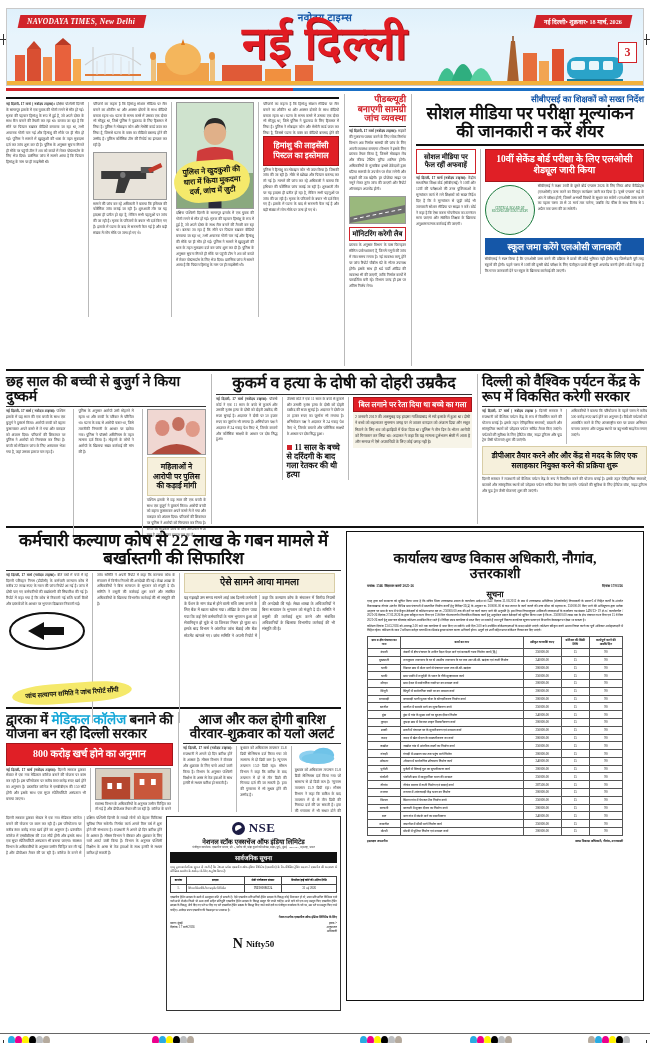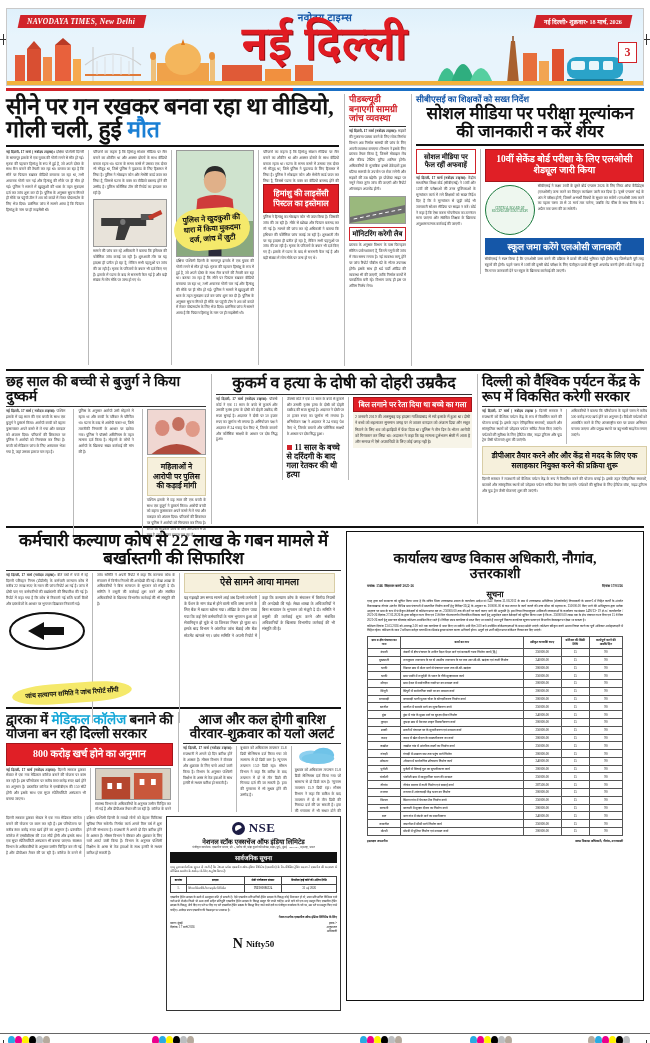--- a/index.html
+++ b/index.html
@@ -25,21 +25,21 @@
   .mast-small{font-size:10px;font-weight:bold;color:#1557a8;letter-spacing:.5px;line-height:1;}
   .mast-big{font-size:46px;font-weight:bold;color:#e11b22;line-height:.92;letter-spacing:1px;
     text-shadow:1px 1px 0 #8d0f14;}
   .pagebadge{position:absolute;right:6px;top:33px;width:17px;height:19px;border:1.5px solid #d1232a;
     color:#d1232a;font-weight:bold;font-size:12px;display:flex;align-items:center;justify-content:center;
     background:#fff;z-index:7;}
   .skyline{position:absolute;left:0;right:0;bottom:0;height:50px;}
   .mast-rule{height:3px;background:linear-gradient(90deg,#d1232a 0 45%,#1a6fc4 45% 100%);margin-top:2px;}
 
   
-  .kicker{font-size:8.5px;font-weight:bold;color:#1557a8;text-align:left;line-height:1.2;}
+  .kicker{font-size:8.5px;font-weight:bold;color:#1557a8;text-align:right;line-height:1.2;}
   .kicker.red{color:#d1232a;}
   h1.hl{font-size:23px;line-height:1.02;font-weight:bold;margin:1px 0 2px;letter-spacing:-.2px;}
   h2.hl{font-size:15.5px;line-height:1.05;font-weight:bold;margin:1px 0 2px;}
   h3.hl{font-size:12px;line-height:1.08;font-weight:bold;margin:1px 0 2px;}
   .blue{color:#1a7fd4;}
   .cyan{color:#14a7d8;}
   h1.hl,h2.hl,h3.hl{font-family:"Liberation Serif",serif;}
 
   .body-txt{font-size:3.6px;line-height:1.62;text-align:justify;color:#2a2a2a;
     font-family:"Liberation Serif",serif;hyphens:auto;word-break:break-word;}
@@ -189,24 +189,20 @@
       <div class="mast-small">नवोदय टाइम्स</div>
       <div class="mast-big">नई दिल्ली</div>
     </div>
     <div class="pagebadge">3</div>
   </div>
   <div class="mast-rule"></div>
 
   <div class="strip" style="margin-top:3px;height:272px;">
 
     <div style="width:335px;">
-      <h1 class="hl">
-        <span>सीने पर गन रखकर बनवा रहा था वीडियो, गोली चली, हुई</span>
-        <span class="blue">मौत</span>
-      </h1>
       <div class="hr-thick"></div>
 
       <div style="display:flex;gap:4px;height:215px;overflow:hidden;">
 
         <div style="width:78px;">
           <div class="body-txt">
             <span class="lead">नई दिल्ली, 17 मार्च ( नवोदय टाइम्स)।</span>
             <span>दक्षिण पश्चिमी दिल्ली के सागरपुर इलाके में एक युवक की गोली लगने से मौत हो गई। मृतक की पहचान हिमांशु के रूप में हुई है, जो अपने दोस्त के साथ रील बनाने की तैयारी कर रहा था। बताया जा रहा है कि सीने पर पिस्टल रखकर वीडियो बनवाया जा रहा था, तभी अचानक गोली चल गई और हिमांशु की मौके पर ही मौत हो गई। पुलिस ने मामले में खुदकुशी की धारा के तहत मुकदमा दर्ज कर जांच शुरू कर दी है। पुलिस के अनुसार सूचना मिलते ही मौके पर पहुंची टीम ने शव को कब्जे में लेकर पोस्टमार्टम के लिए भेज दिया। प्रारंभिक जांच में सामने आया है कि पिस्टल हिमांशु के नाम पर ही लाइसेंसी थी।</span>
           </div>
         </div>

